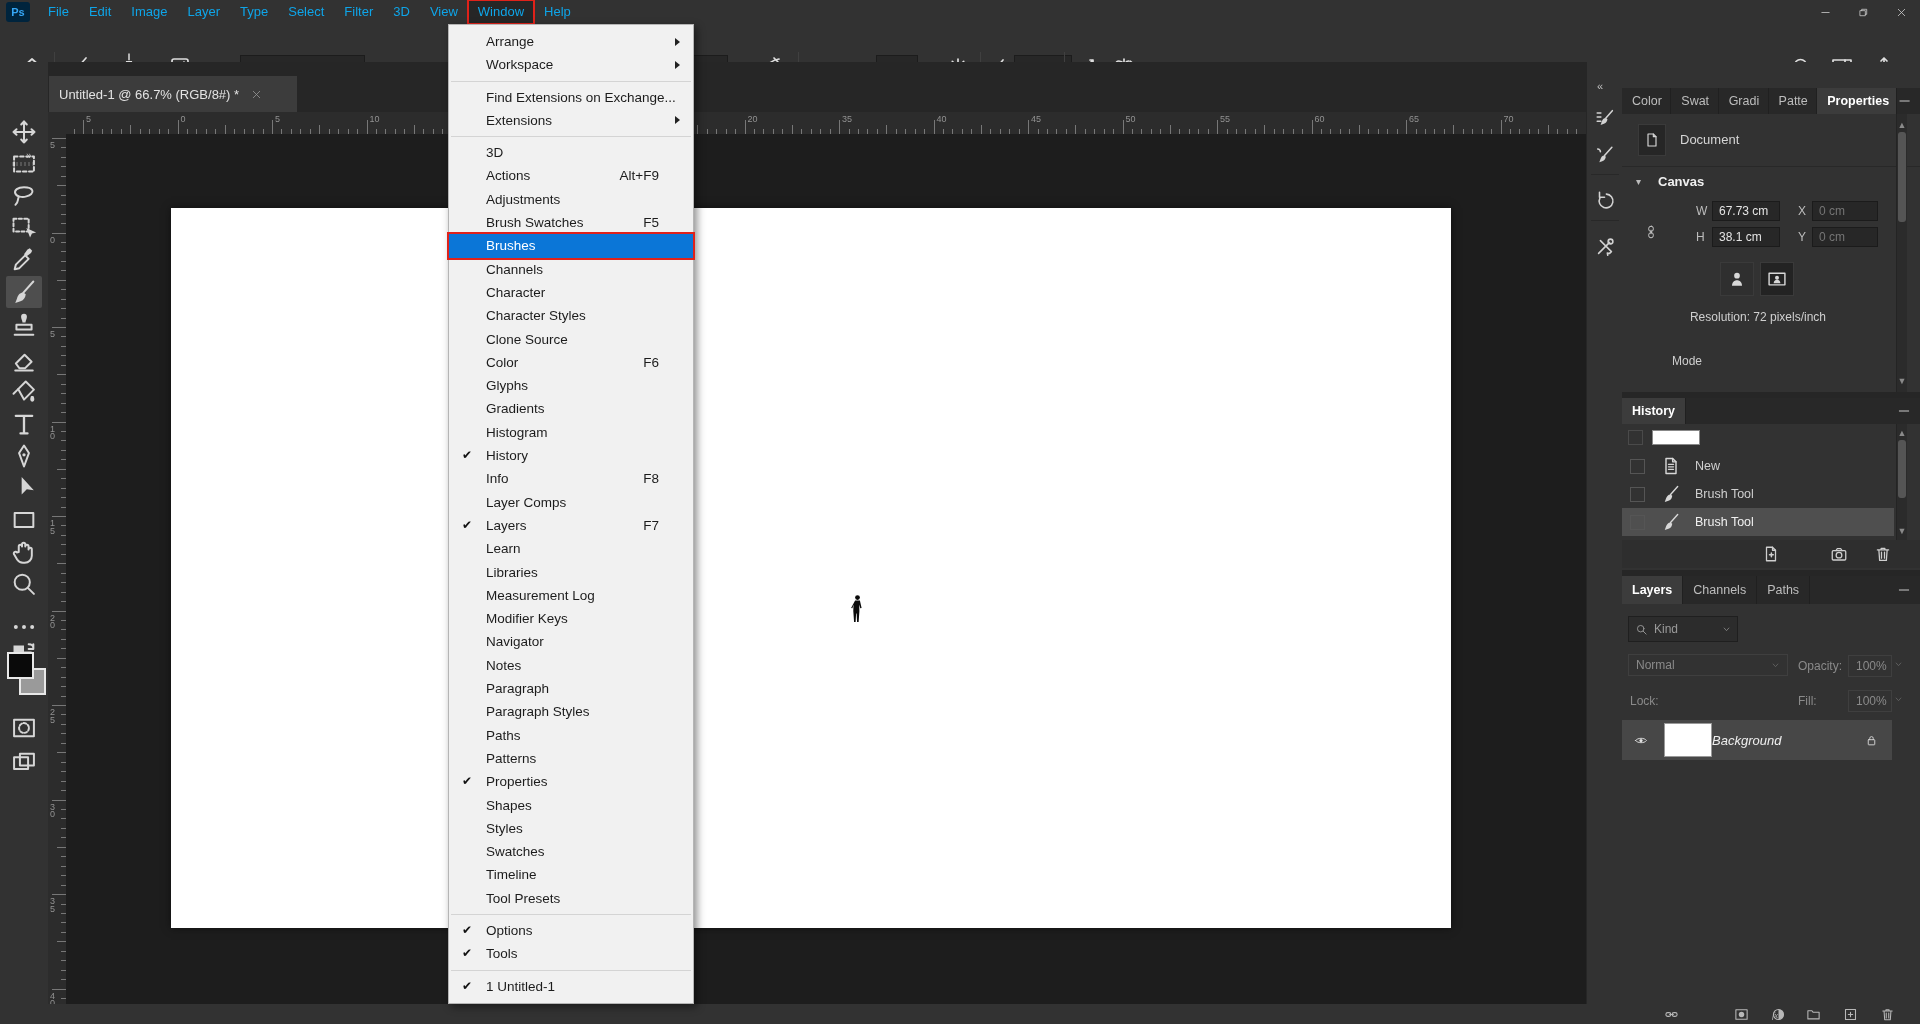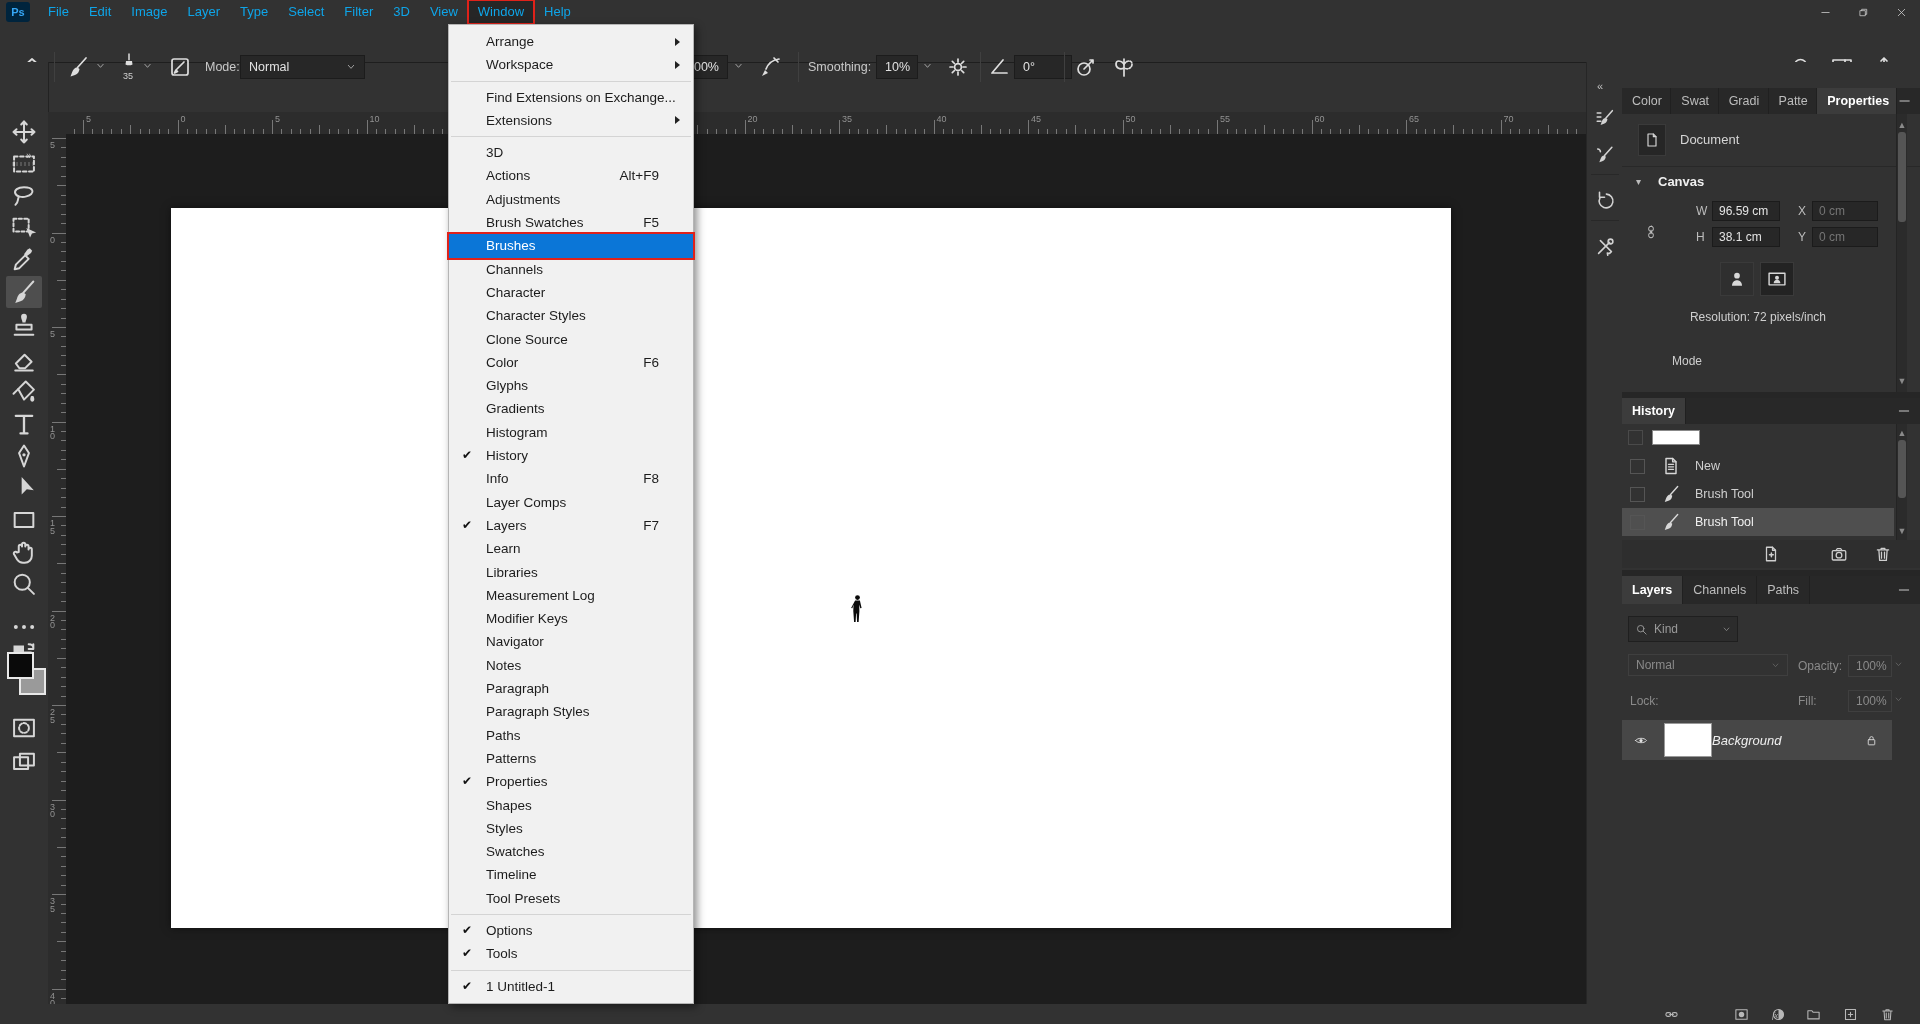--- a/index.html
+++ b/index.html
@@ -379,20 +379,30 @@
       <span class="tool icon" style="top:686px;">
         <svg viewBox="0 0 24 24" fill="none" stroke="currentColor" stroke-width="1.7" stroke-linecap="round" stroke-linejoin="round">
           <rect x="3.5" y="8" width="12" height="10"></rect>
           <rect x="8.5" y="5" width="12" height="10"></rect>
         </svg>
       </span>
       <div style="position:absolute;left:7px;top:590px;width:23px;height:23px;background:#0a0a0a;border:2px solid #e8e8e8;z-index:2;"></div>
       <div style="position:absolute;left:19px;top:606px;width:23px;height:23px;background:#9a9a9a;border:2px solid #e8e8e8;"></div>
     </div>
 
+  <div id="tabbar" class="abs">
+    <div id="doctab">
+      <span class="title">Untitled-1 @ 66.7% (RGB/8#) *</span>
+      <span class="close icon">
+          <svg viewBox="0 0 24 24" fill="none" stroke="currentColor" stroke-width="1.7" stroke-linecap="round" stroke-linejoin="round">
+            <path d="M5 5l14 14M19 5L5 19"></path>
+          </svg>
+        </span>
+    </div>
+  </div>
 
   <div id="ruler-corner" class="abs"></div>
   <div id="ruler-top" class="abs">
       <div class="tickv" style="left:7.5px;height:5px;"></div>
       <div class="tickv" style="left:17.0px;height:14px;"></div>
       <div class="tickv" style="left:26.4px;height:5px;"></div>
       <div class="tickv" style="left:35.9px;height:5px;"></div>
       <div class="tickv" style="left:45.3px;height:5px;"></div>
       <div class="tickv" style="left:54.8px;height:5px;"></div>
       <div class="tickv" style="left:64.3px;height:9px;"></div>
@@ -816,21 +826,21 @@
       <span class="plabel" style="left:36px;top:60px;color:#f0f0f0;font-weight:bold;font-size:13px;">Canvas</span>
       <span class="grayicon icon" style="left:22px;top:100px;width:14px;height:36px;color:#c9c9c9;">
           <svg viewBox="0 0 24 24" fill="none" stroke="currentColor" stroke-width="1.7" stroke-linecap="round" stroke-linejoin="round">
             <rect x="8" y="2" width="8" height="9" rx="4"></rect>
             <rect x="8" y="13" width="8" height="9" rx="4"></rect>
             <path d="M12 9v6"></path>
           </svg>
         </span>
       <span class="plabel" style="left:74px;top:90px;">W</span>
       <div class="pfield" style="left:90px;top:87px;width:68px;">
-          <span>96.59 cm</span>
+          <span>67.73 cm</span>
         </div>
       <span class="plabel" style="left:176px;top:90px;">X</span>
       <div class="pfield dim" style="left:190px;top:87px;width:66px;">
           <span>0 cm</span>
         </div>
       <span class="plabel" style="left:74px;top:116px;">H</span>
       <div class="pfield" style="left:90px;top:113px;width:68px;">
           <span>38.1 cm</span>
         </div>
       <span class="plabel" style="left:176px;top:116px;">Y</span>

